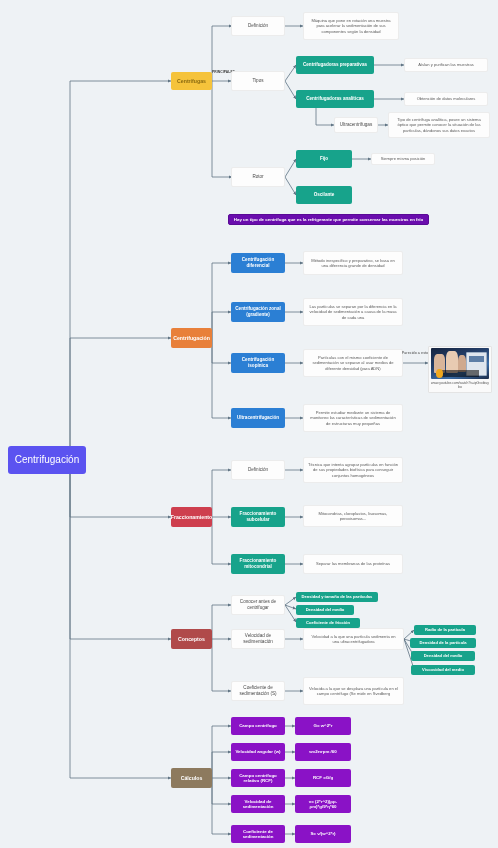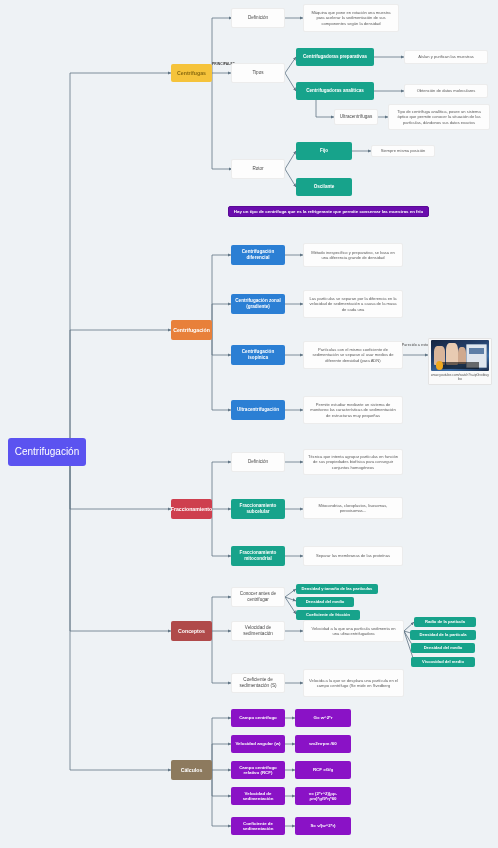--- a/index.html
+++ b/index.html
@@ -1,21 +1,21 @@
 <!DOCTYPE html>
 <html><head>
 <meta charset="utf-8">
 <style>
   html,body{margin:0;padding:0;}
   body{
     width:498px;height:848px;background:#eef2f5;
     font-family:"Liberation Sans", sans-serif;
     overflow:hidden;position:relative;
   }
-  #canvas{position:absolute;left:0;top:0;width:498px;height:764px;}
+  #canvas{position:absolute;left:0;top:8px;width:498px;height:764px;}
   svg#wires{position:absolute;left:0;top:0;width:498px;height:848px;pointer-events:none;}
   .node{
     position:absolute;box-sizing:border-box;
     display:flex;align-items:center;justify-content:center;
     text-align:center;border-radius:2px;line-height:1.25;
     padding:3px 4px;
   }
   .n-root{background:#5b53f0;color:#fff;font-size:10px;border-radius:3px;}
   .n-yellow{background:#f5c33b;color:#8a6a10;font-size:5.2px;font-weight:bold;}
   .n-orange{background:#e8803a;color:#fff;font-size:5.2px;font-weight:bold;}

